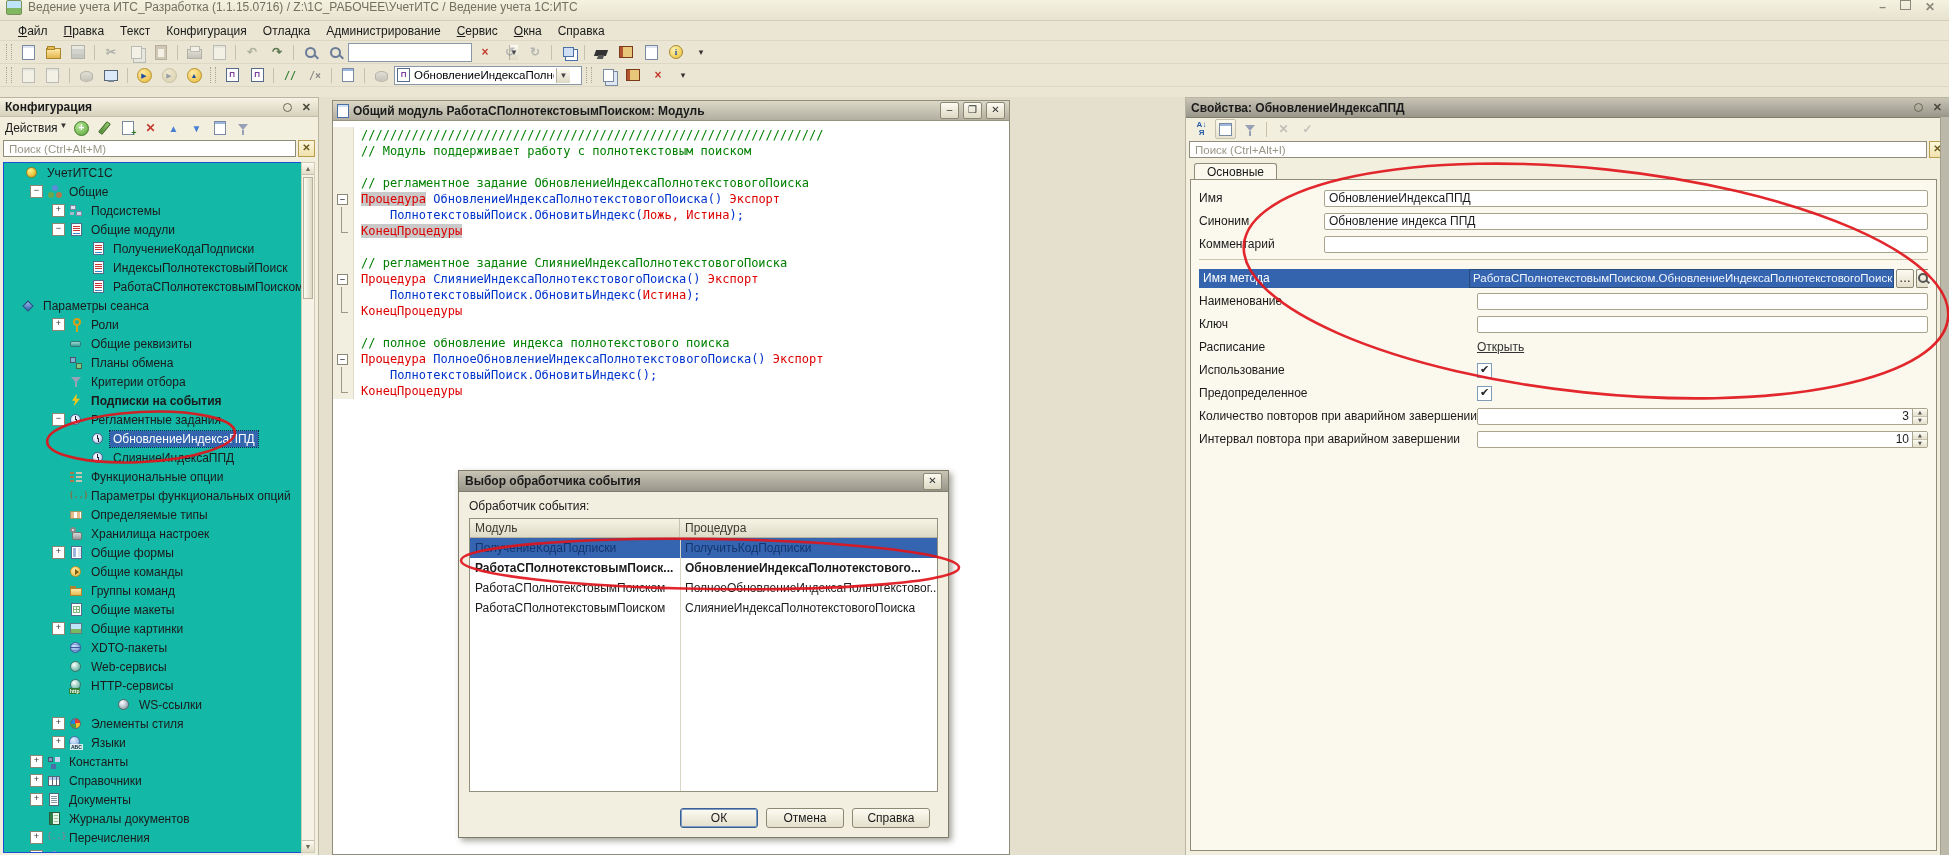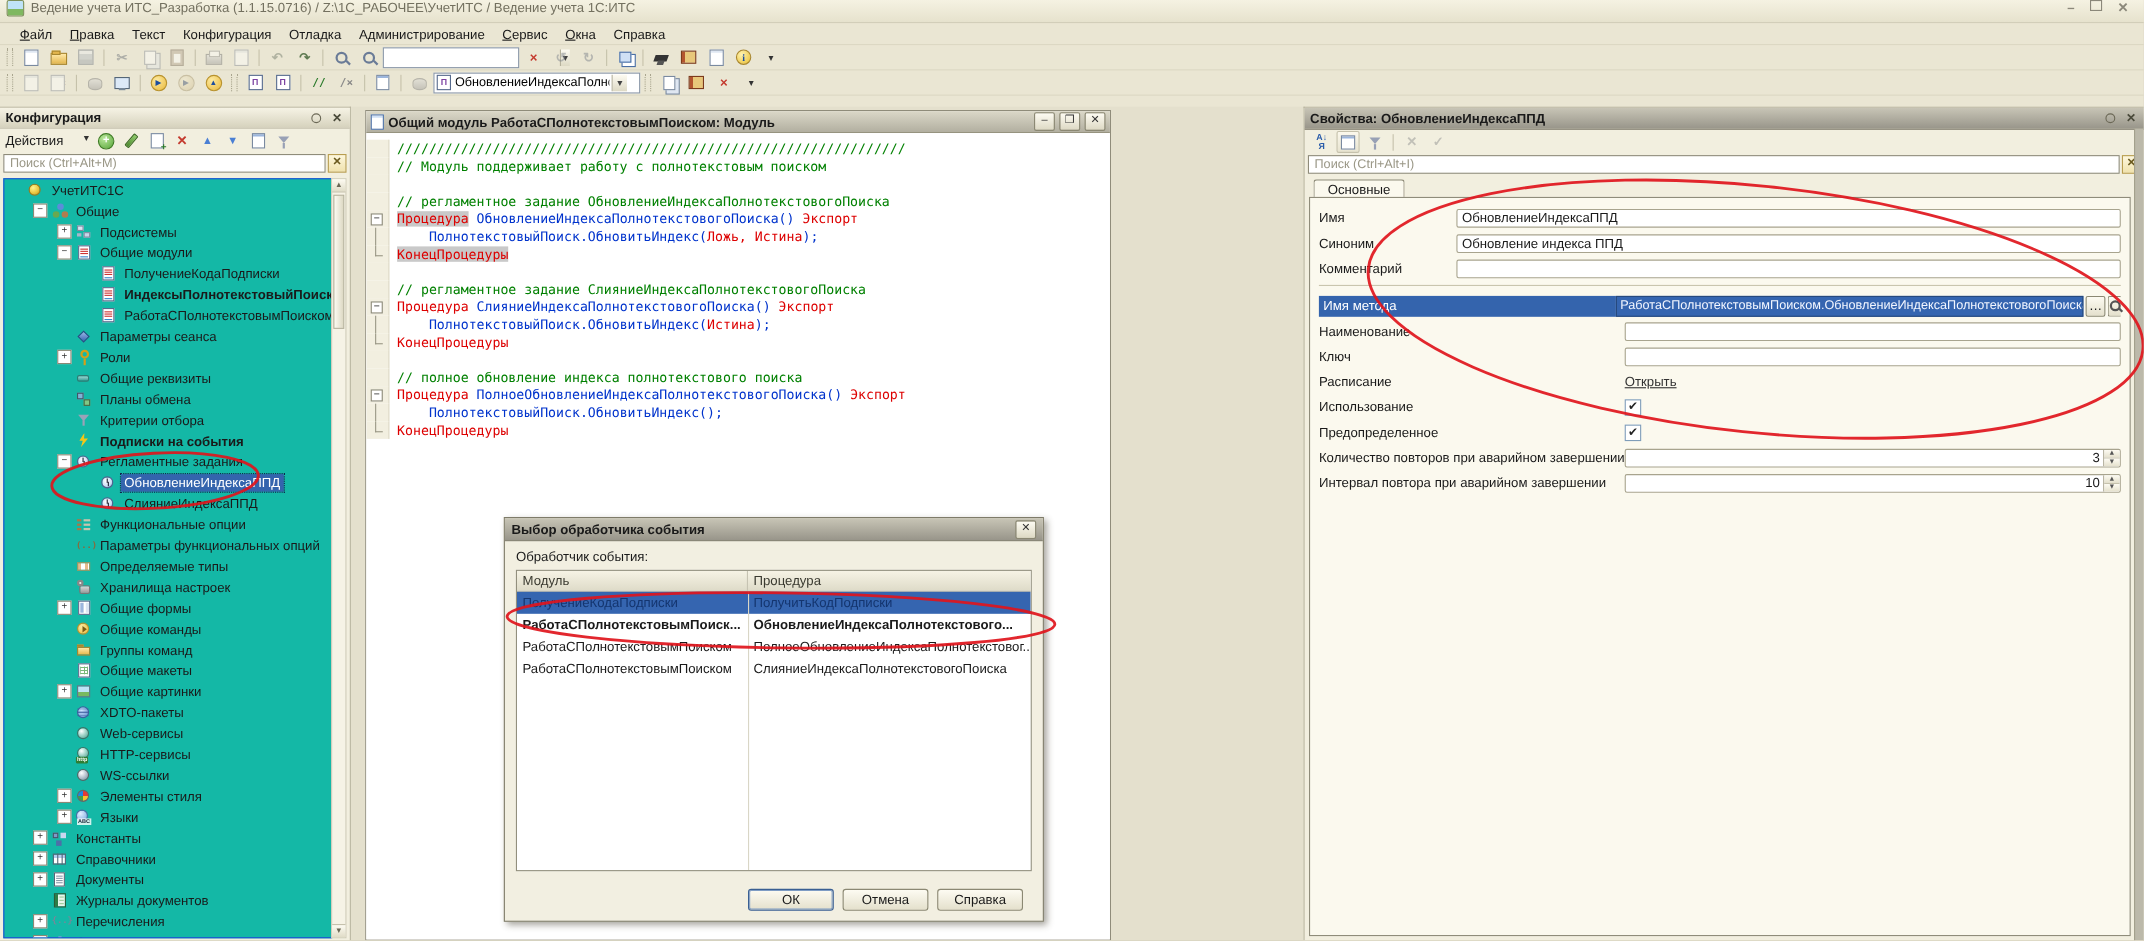--- a/index.html
+++ b/index.html
@@ -58,21 +58,21 @@
   
   .main{position:absolute;left:0;top:97px;right:0;bottom:0;background:#e4e0cd}
 
   
   .cfg{position:absolute;left:0;top:0;width:318px;bottom:0;background:#f2efdf;border-right:1px solid #b9b5a0;border-top:1px solid #b9b5a0}
   .phead{height:18px;background:linear-gradient(#f6f3e5,#d6d2bd);display:flex;align-items:center;padding:0 5px;border-bottom:1px solid #c2beaa;font-weight:bold}
   .phead .sp{flex:1}
   .pin{width:7px;height:7px;border:1px solid #6b6856;border-radius:50%;margin-right:8px}
   .hx{color:#4a4a3a;font-weight:bold;font-size:11px;padding:0 2px}
   .cfg-actions{height:22px;display:flex;align-items:center;gap:5px;padding:0 5px}
-  .actlbl{display:flex;align-items:flex-start;gap:17px}
+  .actlbl{display:flex;align-items:flex-start;gap:2px}
   .dnarrow{font-size:8px;color:#333}
   .abtn{width:18px;height:18px;display:flex;align-items:center;justify-content:center}
   .aplus{width:13px;height:13px;border-radius:50%;background:radial-gradient(circle at 35% 30%,#b9e89b,#57a438);border:1px solid #3c7a22;color:#fff;font:bold 10px/12px sans-serif;text-align:center}
   .apencil{width:3px;height:12px;background:linear-gradient(#8fce6a,#4d8a2f);border:1px solid #3c6a24;transform:rotate(40deg);border-radius:1px}
   .adocp{width:10px;height:12px;background:#fff;border:1px solid #7a8aa0;position:relative}
   .adocp::after{content:"+";position:absolute;right:-4px;bottom:-4px;color:#2a7a2a;font:bold 9px sans-serif}
   .ax{color:#c43a2e;font-weight:bold;font-size:12px}
   .aup{color:#4a7fd4;font-size:10px}
   .alist{width:10px;height:12px;background:#fff;border:1px solid #7a8aa0;box-shadow:inset 0 2px 0 #9cb6dd}
   .afun{width:0;height:0;border-left:5px solid transparent;border-right:5px solid transparent;border-top:6px solid #98a0b5;margin-top:-2px}
@@ -454,31 +454,31 @@
           <div class="trow" style="padding-left: 48px;">
             <span class="texp">−</span>
             <span class="ic ic-mod"></span>
             <span class="tlab">Общие модули</span>
           </div>
           <div class="trow" style="padding-left: 70px;">
             <span class="texp none"></span>
             <span class="ic ic-mod"></span>
             <span class="tlab">ПолучениеКодаПодписки</span>
           </div>
-          <div class="trow" style="padding-left: 70px; font-weight: bold;">
+          <div class="trow" style="padding-left: 70px;">
             <span class="texp none"></span>
             <span class="ic ic-mod"></span>
             <span class="tlab">ИндексыПолнотекстовыйПоиск</span>
           </div>
           <div class="trow" style="padding-left: 70px;">
             <span class="texp none"></span>
             <span class="ic ic-mod"></span>
             <span class="tlab">РаботаСПолнотекстовымПоиском</span>
           </div>
-          <div class="trow" style="padding-left: 48px;">
+          <div class="trow" style="">
             <span class="texp none"></span>
             <span class="ic ic-diamond"></span>
             <span class="tlab">Параметры сеанса</span>
           </div>
           <div class="trow" style="padding-left: 48px;">
             <span class="texp">+</span>
             <span class="ic ic-key"></span>
             <span class="tlab">Роли</span>
           </div>
           <div class="trow" style="padding-left: 48px;">
@@ -569,21 +569,21 @@
           <div class="trow" style="padding-left: 48px;">
             <span class="texp none"></span>
             <span class="ic ic-web"></span>
             <span class="tlab">Web-сервисы</span>
           </div>
           <div class="trow" style="padding-left: 48px;">
             <span class="texp none"></span>
             <span class="ic ic-http"></span>
             <span class="tlab">HTTP-сервисы</span>
           </div>
-          <div class="trow" style="padding-left: 48px;">
+          <div class="trow" style="padding-left: 48px; margin-left: 48px;">
             <span class="texp none"></span>
             <span class="ic ic-ws"></span>
             <span class="tlab">WS-ссылки</span>
           </div>
           <div class="trow" style="padding-left: 48px;">
             <span class="texp">+</span>
             <span class="ic ic-style"></span>
             <span class="tlab">Элементы стиля</span>
           </div>
           <div class="trow" style="padding-left: 48px;">

